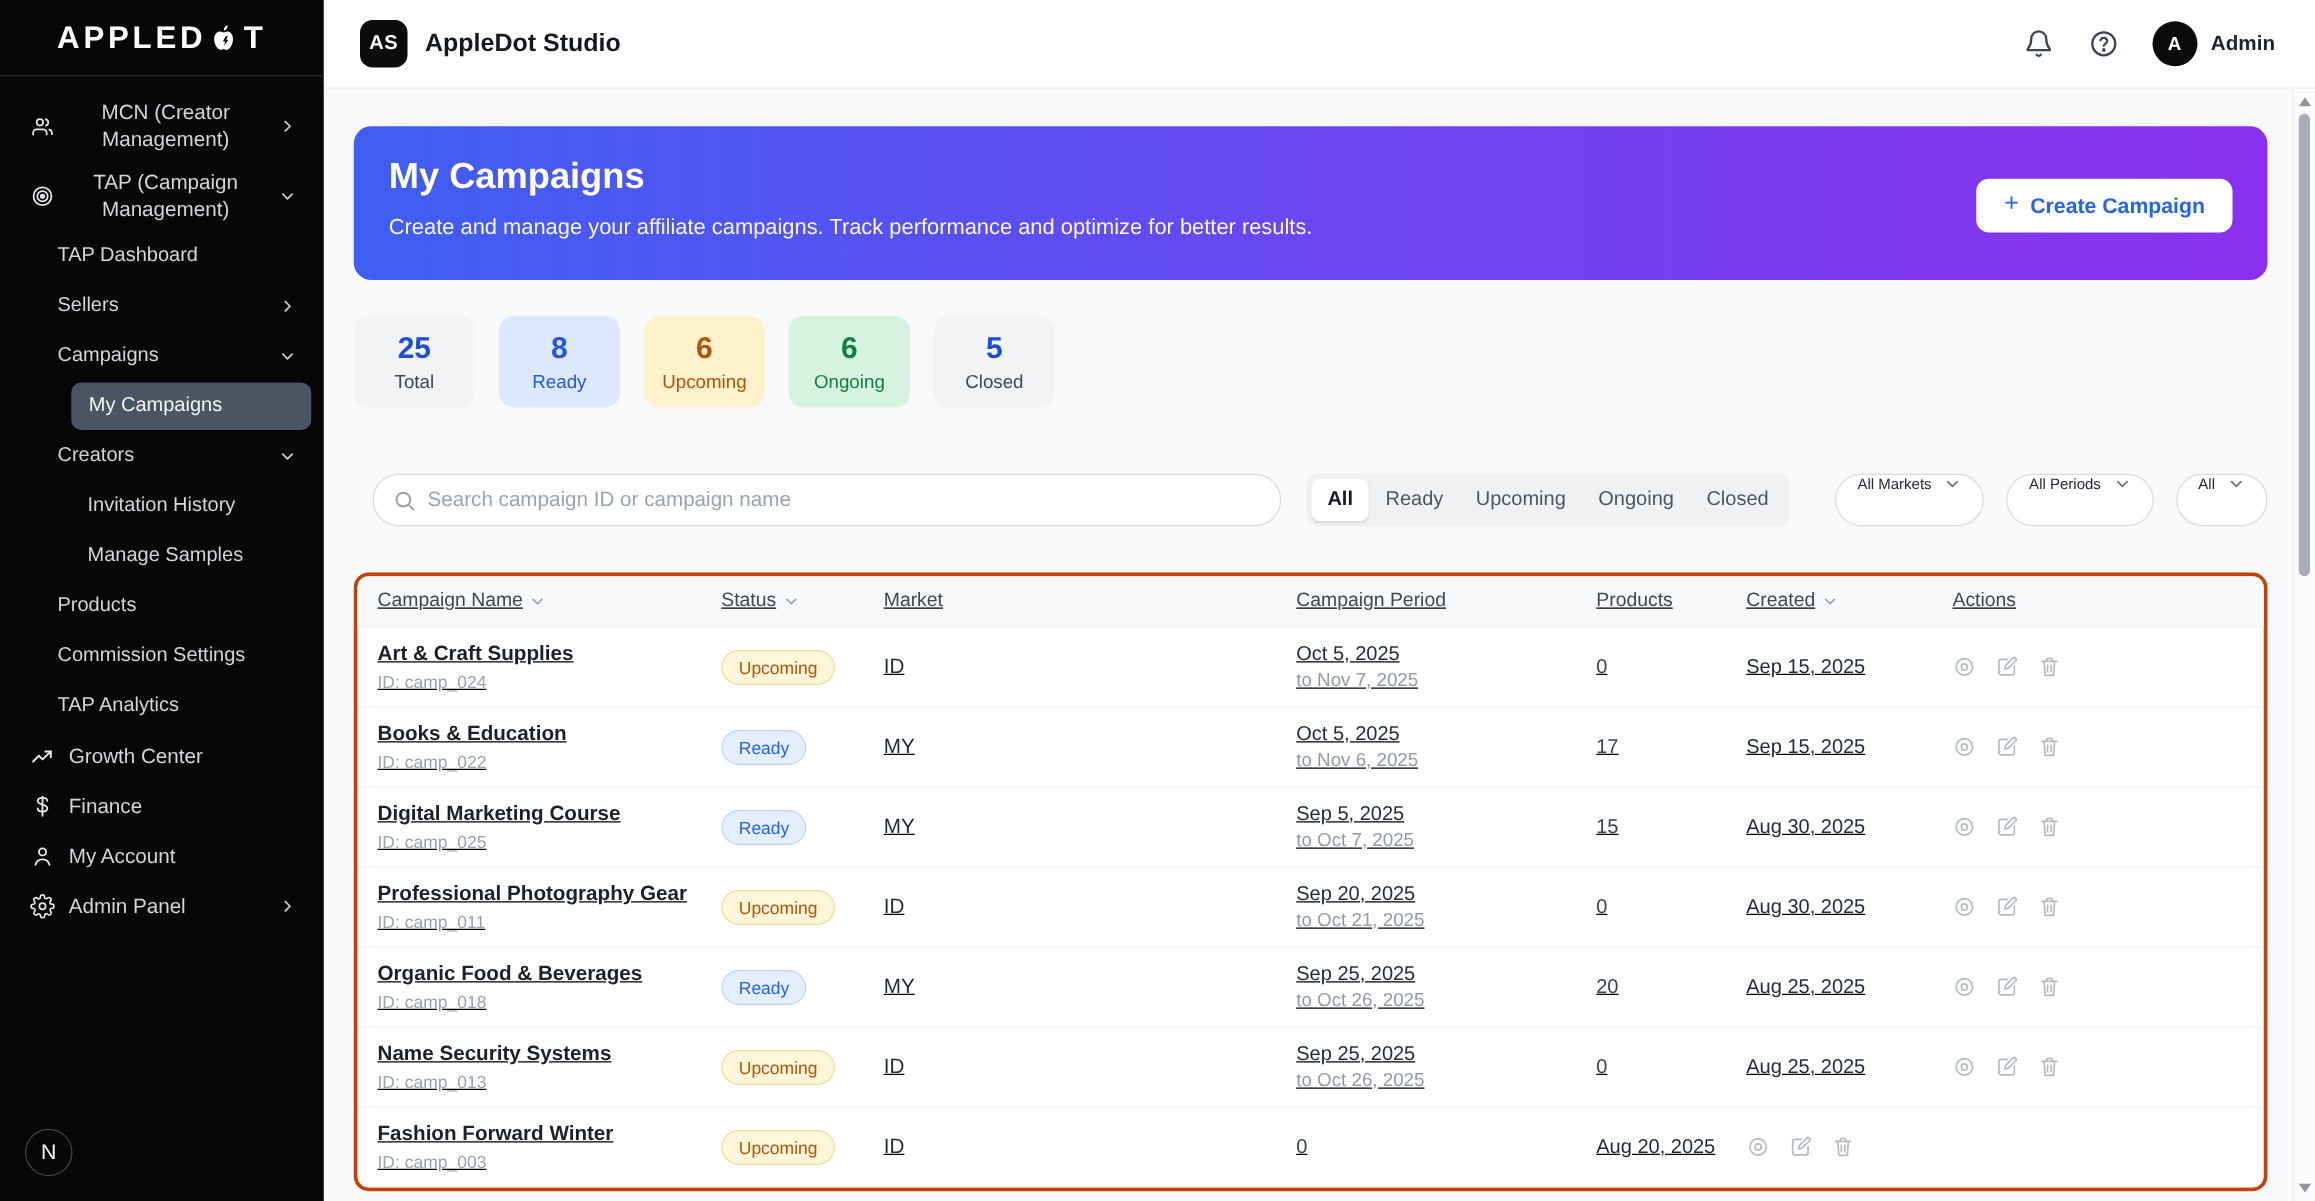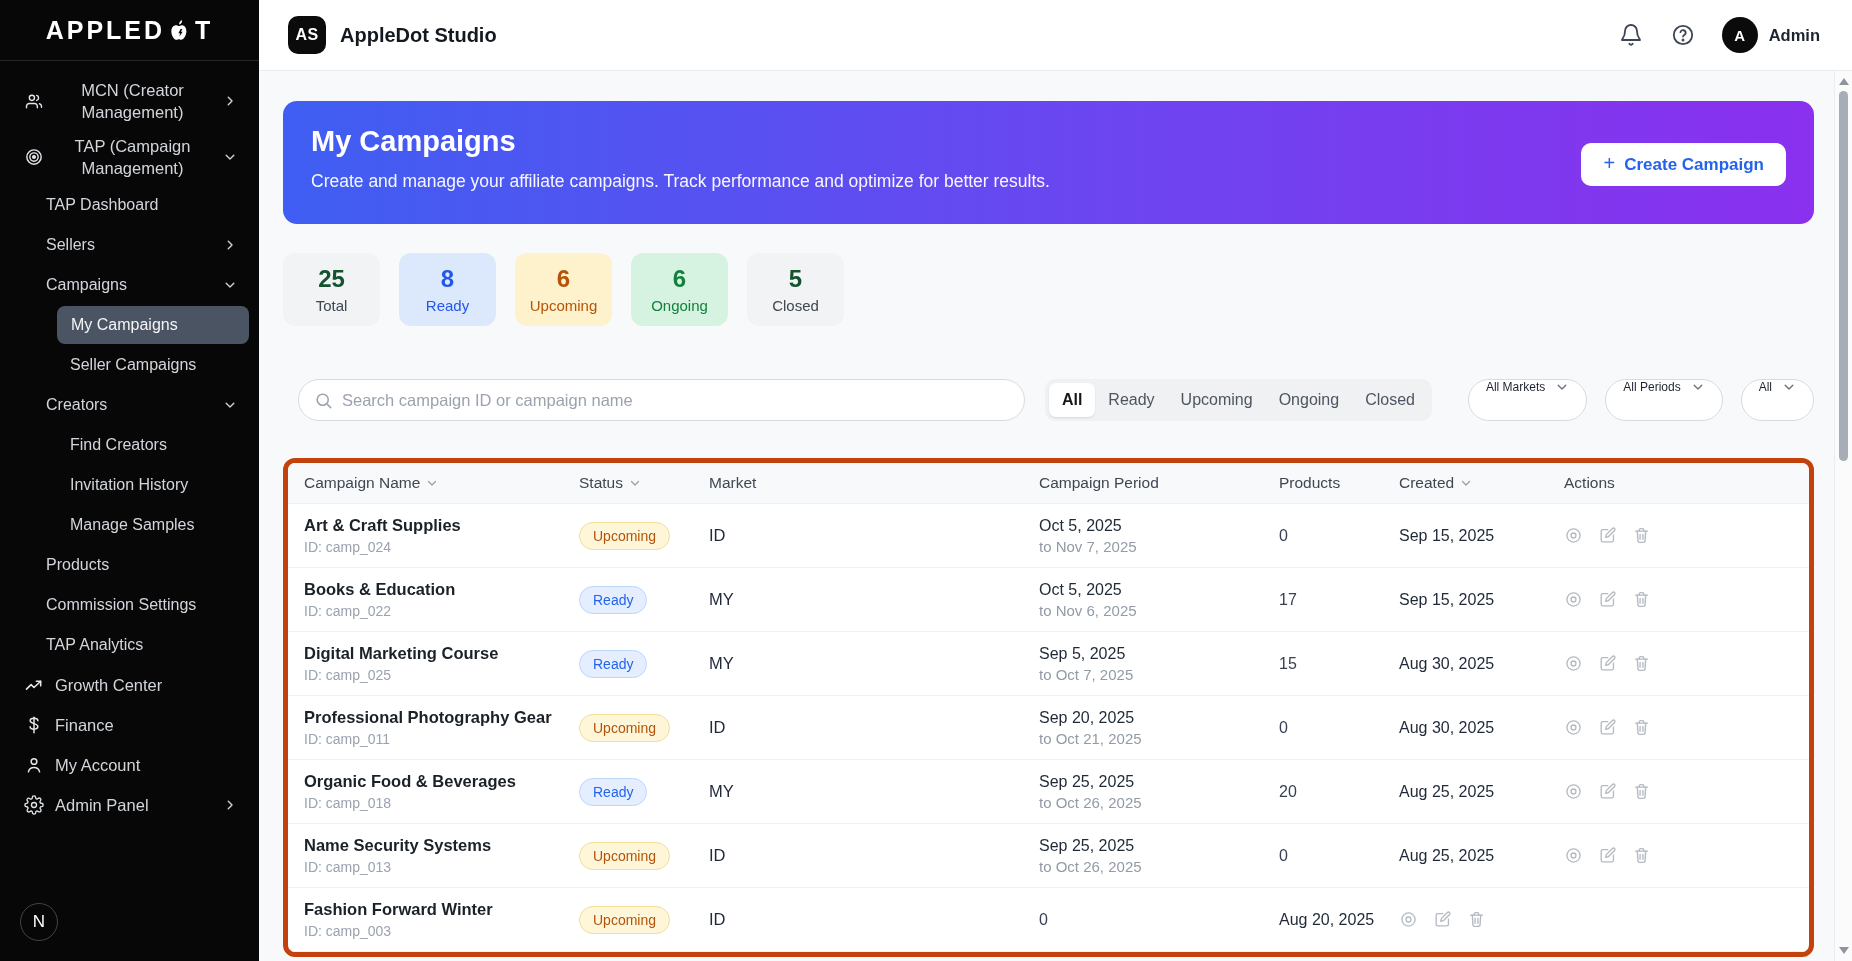--- a/index.html
+++ b/index.html
@@ -47,40 +47,40 @@
           background:linear-gradient(90deg,#3f5ef2 0%,#6d45f0 55%,#8a30ee 100%); color:#fff; }
   .hero-title { font-size:29px; font-weight:700; }
   .hero-sub { margin-top:13px; font-size:17.5px; color:rgba(255,255,255,.95); }
   .cta { position:absolute; right:28px; top:42px; height:43px; padding:0 22px; border:0; border-radius:10px; background:#fff;
          color:#2563eb; font-family:inherit; font-size:17px; font-weight:600; display:flex; align-items:center; gap:9px; cursor:pointer; }
   .cta .plus { font-size:20px; font-weight:500; margin-top:-2px; }
   .stats { display:flex; gap:19px; margin-top:29px; }
   .stat { width:97px; height:73px; border-radius:12px; display:flex; flex-direction:column; align-items:center; justify-content:center; gap:4px; }
   .stat .v { font-size:24px; font-weight:700; }
   .stat .l { font-size:15px; }
-  .stat.default { background:#f1f3f5; } .stat.default .v { color:#14532d; } .stat.default .l { color:#3e4752; }
+  .stat.default { background:#f1f3f5; } .stat.default .v { color:#1d4ed8; } .stat.default .l { color:#3e4752; }
   .stat.blue { background:#dce9fd; } .stat.blue .v, .stat.blue .l { color:#2456e8; }
   .stat.amber { background:#fdf2cb; } .stat.amber .v, .stat.amber .l { color:#b45309; }
   .stat.green { background:#d5f3e0; } .stat.green .v, .stat.green .l { color:#15803d; }
   
   .filters { display:flex; align-items:center; margin-top:53px; }
   .search { width:748px; height:42px; margin-left:15px; border:1px solid #d8dce1; border-radius:21px; background:#fff;
             display:flex; align-items:center; padding:0 15px; gap:9px; }
   .search svg { width:19px; height:19px; color:#9ca3af; flex:none; }
   .search input { flex:1; border:0; outline:0; font-family:inherit; font-size:16.5px; color:#4c1d95; background:transparent; }
   .search input::placeholder { color:#9aa3ae; }
   .tabs { margin-left:20px; height:42px; background:#f0f1f3; border-radius:10px; padding:4px; display:flex; align-items:center; }
   .tab { height:34px; line-height:34px; padding:0 13px; border-radius:7px; font-size:16px; color:#4d5562; cursor:pointer; white-space:nowrap; }
   .tab.active { background:#fff; color:#16181d; font-weight:700; box-shadow:0 1px 2px rgba(0,0,0,.1); }
   .dd { height:42px; border:1px solid #d8dce1; border-radius:21px; background:#fff; display:flex; align-items:flex-start; gap:10px;
         padding:0 17px; font-size:12px; font-weight:500; color:#1f2430; cursor:pointer; white-space:nowrap; }
   .dd svg { width:14px; height:14px; color:#6b7280; }
   .dd.first { margin-left:36px; } .dd + .dd { margin-left:18px; }
   
-  .table { margin-top:37px; background:#fff; border:5px solid #c2410c; border-radius:12px; overflow:hidden; }
+  .table { margin-top:37px; background:#fff; border:3px solid #c2410c; border-radius:12px; overflow:hidden;text-decoration:underline; }
   .thead, .trow { display:grid; grid-template-columns:275px 130px 330px 240px 120px 165px 1fr; align-items:center; }
   .thead { height:41px; background:#f8f9fb; border-bottom:1px solid #edeff2; }
   .th { padding-left:16px; font-size:15.5px; font-weight:500; color:#3f4754; display:flex; align-items:center; gap:6px; }
   .th svg { width:12px; height:12px; color:#98a0ab; }
   .trow { height:64px; border-bottom:1px solid #f0f2f4; }
   .td { padding-left:16px; }
   .c-name { font-size:16.5px; font-weight:700; color:#1b2128; }
   .c-id { margin-top:4px; font-size:14px; color:#9aa2ad; }
   .badge { display:inline-flex; align-items:center; padding:5px 13px; border-radius:999px; font-size:14px; font-weight:500; }
   .badge.upcoming { background:#fdf6d8; border:1px solid #f2dd9a; color:#b4530a; }
@@ -153,31 +153,25 @@
         </div>
         <div class="nav-item level1 single">
           <span class="nav-label">Campaigns</span>
           <span class="chev"><svg viewBox="0 0 24 24" fill="none" stroke="currentColor" stroke-width="2.4" stroke-linecap="round" stroke-linejoin="round">
               <path d="M5.5 9l6.5 6.5L18.5 9"></path>
             </svg></span>
         </div>
         <div class="nav-item level2 single selected">
           <span class="nav-label">My Campaigns</span>
         </div>
-        <div class="nav-item level2 single">
-          <span class="nav-label">Seller Campaigns</span>
-        </div>
         <div class="nav-item level1 single">
           <span class="nav-label">Creators</span>
           <span class="chev"><svg viewBox="0 0 24 24" fill="none" stroke="currentColor" stroke-width="2.4" stroke-linecap="round" stroke-linejoin="round">
               <path d="M5.5 9l6.5 6.5L18.5 9"></path>
             </svg></span>
-        </div>
-        <div class="nav-item level2 single">
-          <span class="nav-label">Find Creators</span>
         </div>
         <div class="nav-item level2 single">
           <span class="nav-label">Invitation History</span>
         </div>
         <div class="nav-item level2 single">
           <span class="nav-label">Manage Samples</span>
         </div>
         <div class="nav-item level1 single">
           <span class="nav-label">Products</span>
         </div>

